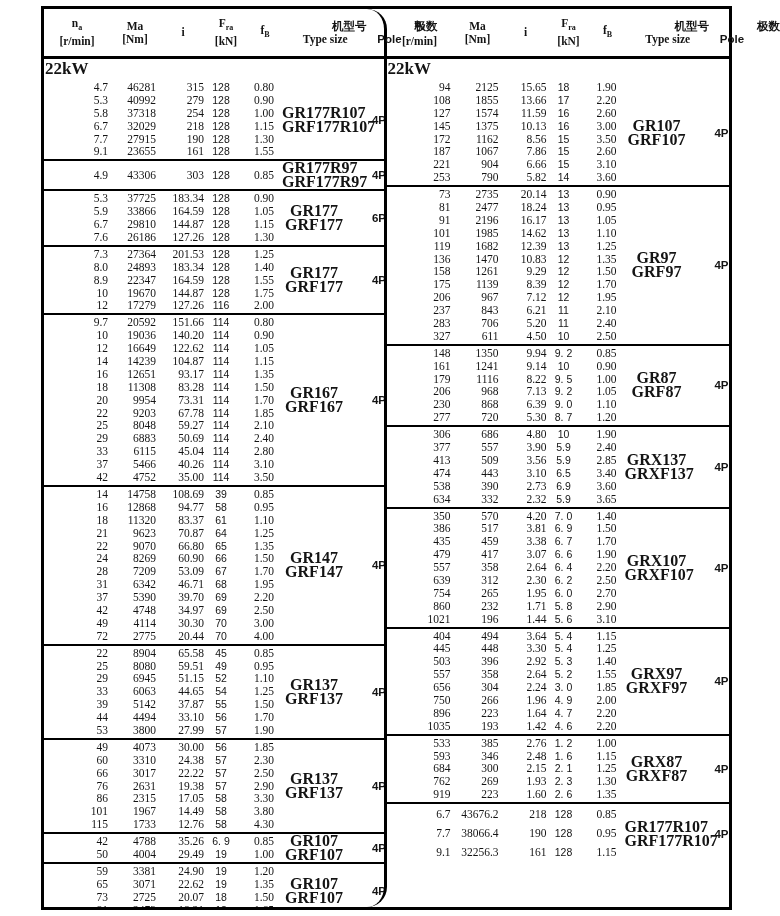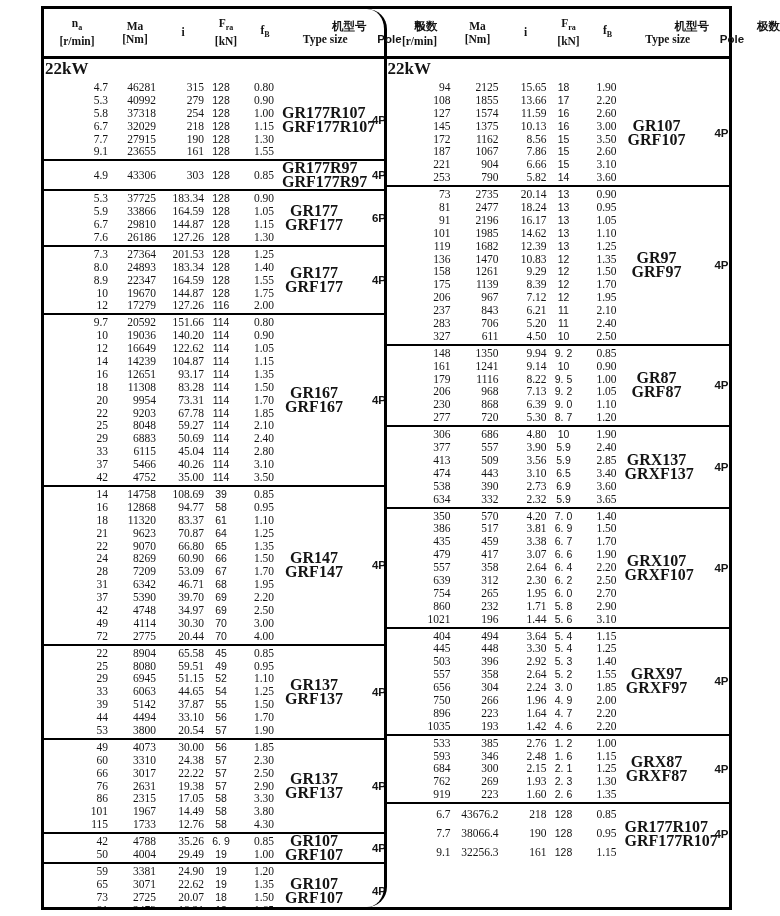--- a/index.html
+++ b/index.html
@@ -526,21 +526,21 @@
                 <div class="row">
                   <span class="c-na">44</span>
                   <span class="c-ma">4494</span>
                   <span class="c-i">33.10</span>
                   <span class="c-fra">56</span>
                   <span class="c-fb">1.70</span>
                 </div>
                 <div class="row">
                   <span class="c-na">53</span>
                   <span class="c-ma">3800</span>
-                  <span class="c-i">20.54</span>
+                  <span class="c-i">27.99</span>
                   <span class="c-fra">57</span>
                   <span class="c-fb">1.90</span>
                 </div>
               </div>
               <div class="models">
                 <div>GR137</div>
                 <div>GRF137</div>
               </div>
               <div class="pole">4P</div>
             </div>

